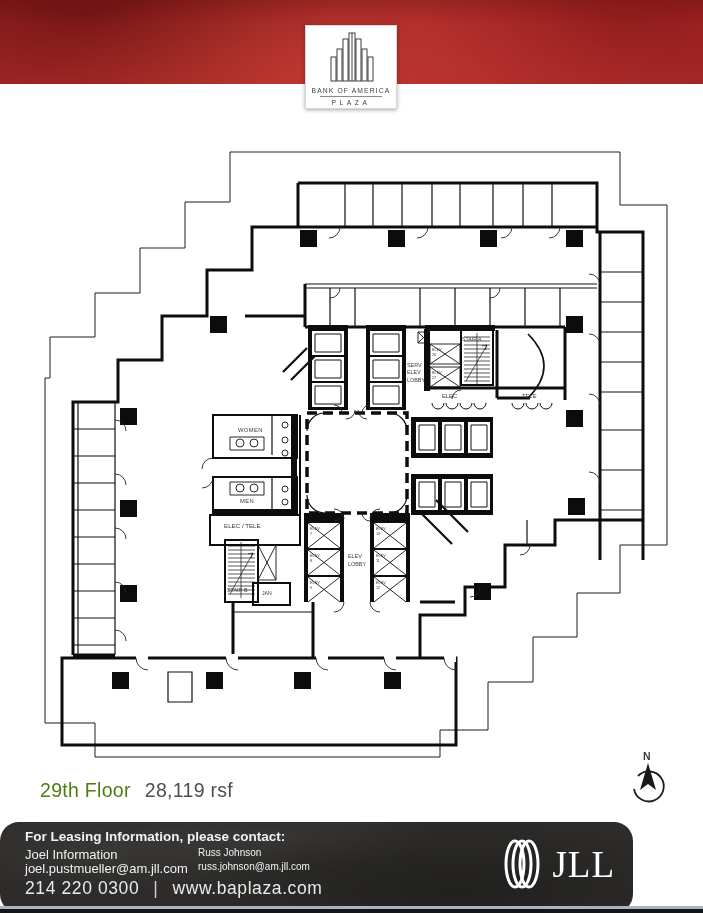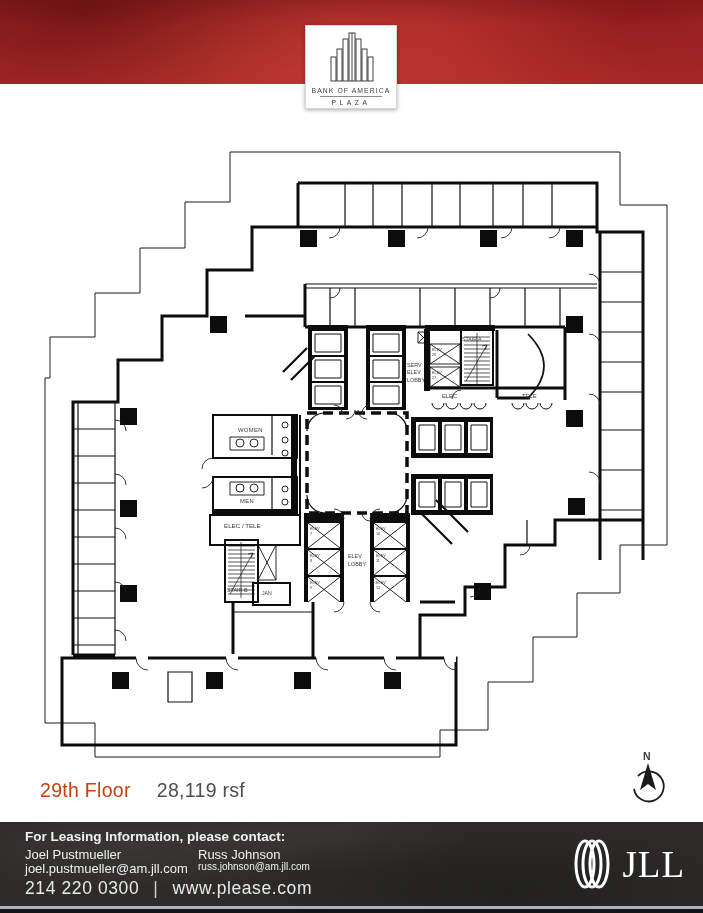--- a/index.html
+++ b/index.html
@@ -18,36 +18,36 @@
 
   .logo-card{position:absolute;left:305px;top:25px;width:90px;height:82px;background:#fff;
     border:1px solid #d8d8d8;box-shadow:0 1px 4px rgba(0,0,0,.35);text-align:center;}
   .logo-card .tower{margin-top:6px;}
   .logo-name{font-size:6.8px;letter-spacing:1.1px;color:#3d3d3d;margin-top:1px;}
   .logo-rule{width:62px;height:1px;background:#8a8a8a;margin:2px auto 2px auto;}
   .logo-sub{font-size:6.8px;letter-spacing:3.5px;color:#3d3d3d;}
 
   
   .floor-line{position:absolute;left:40px;top:779px;font-size:19.5px;letter-spacing:.3px;}
-  .floor-line .floor{color:#c2410c;}
-  .floor-line .area{color:#4e4e4e;margin-left:26px;}
+  .floor-line .floor{color:#4d7c0f;}
+  .floor-line .area{color:#4e4e4e;margin-left:14px;}
 
   
-  .footer{position:absolute;left:0;top:822px;width:703px;height:91px;color:#f1f1f1;
+  .footer{position:absolute;left:0;top:822px;width:633px;height:91px;color:#f1f1f1;
     background-color:#2d2c2a;
     background-image:
       radial-gradient(ellipse 320px 70px at 18% 28%, rgba(255,255,255,.055), transparent 60%),
       radial-gradient(ellipse 420px 110px at 72% 75%, rgba(0,0,0,.28), transparent 65%),
-      radial-gradient(ellipse 260px 60px at 45% 15%, rgba(255,255,255,.045), transparent 60%);}
+      radial-gradient(ellipse 260px 60px at 45% 15%, rgba(255,255,255,.045), transparent 60%); border-radius: 19px;}
   .footer .accent{position:absolute;left:0;top:84px;width:703px;height:3px;background:#a9b2c3;}
   .footer .dark-strip{position:absolute;left:0;top:87px;width:703px;height:4px;background:#151515;}
   .f-heading{position:absolute;left:25px;top:7px;font-size:13.5px;font-weight:bold;}
   .f-name1{position:absolute;left:25px;top:25px;font-size:13px;}
   .f-mail1{position:absolute;left:25px;top:39px;font-size:13px;}
-  .f-name2{position:absolute;left:198px;top:25px;font-size:13px;}
+  .f-name2{position:absolute;left:198px;top:25px;font-size:10px;}
   .f-mail2{position:absolute;left:198px;top:39px;font-size:10px;}
   .f-phone{position:absolute;left:25px;top:56px;font-size:17.5px;letter-spacing:.6px;color:#e9e9e9;}
   .f-sep{margin:0 14px;color:#cfcfcf;}
   .jll{position:absolute;right:18px;top:16px;display:flex;align-items:center;}
   .jll-text{font-family:"Liberation Serif",serif;font-weight:normal;font-size:37px;color:#ffffff;
     letter-spacing:1px;margin-left:8px;}
 
   .plan-svg{position:absolute;left:0;top:0;}
   svg text{font-family:"Liberation Sans",sans-serif;fill:#3c3c3c;}
 </style>
@@ -219,26 +219,26 @@
     <polygon points="648,763 640,790 648,784 656,790" fill="#1a1a1a"></polygon>
   </g>
 </svg>
 
 <div class="floor-line">
   <span class="floor">29th Floor</span><span class="area">28,119 rsf</span>
 </div>
 
 <div class="footer">
   <div class="f-heading">For Leasing Information, please contact:</div>
-  <div class="f-name1">Joel Pustmueller</div>
+  <div class="f-name1">Joel Information</div>
   <div class="f-mail1">joel.pustmueller@am.jll.com</div>
   <div class="f-name2">Russ Johnson</div>
   <div class="f-mail2">russ.johnson@am.jll.com</div>
   <div class="f-phone">
-    <span>214 220 0300</span><span class="f-sep">|</span><span>www.please.com</span>
+    <span>214 220 0300</span><span class="f-sep">|</span><span>www.baplaza.com</span>
   </div>
   <div class="jll">
     <svg width="44" height="52" viewBox="0 0 44 52">
       <g fill="none" stroke="#ffffff" stroke-width="3">
         <ellipse cx="15" cy="26" rx="9" ry="23"></ellipse>
         <ellipse cx="22" cy="26" rx="9" ry="23"></ellipse>
         <ellipse cx="29" cy="26" rx="9" ry="23"></ellipse>
       </g>
     </svg>
     <span class="jll-text">JLL</span>

